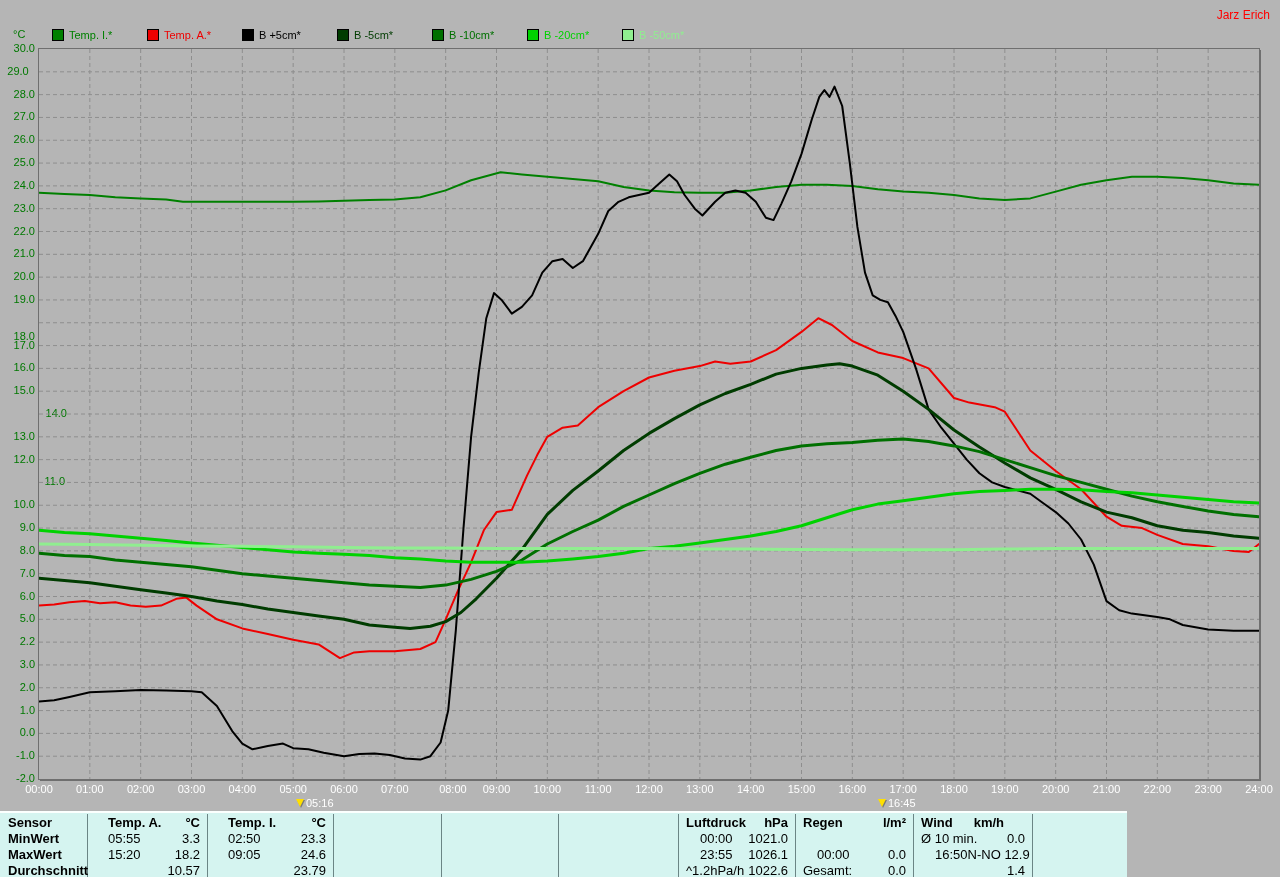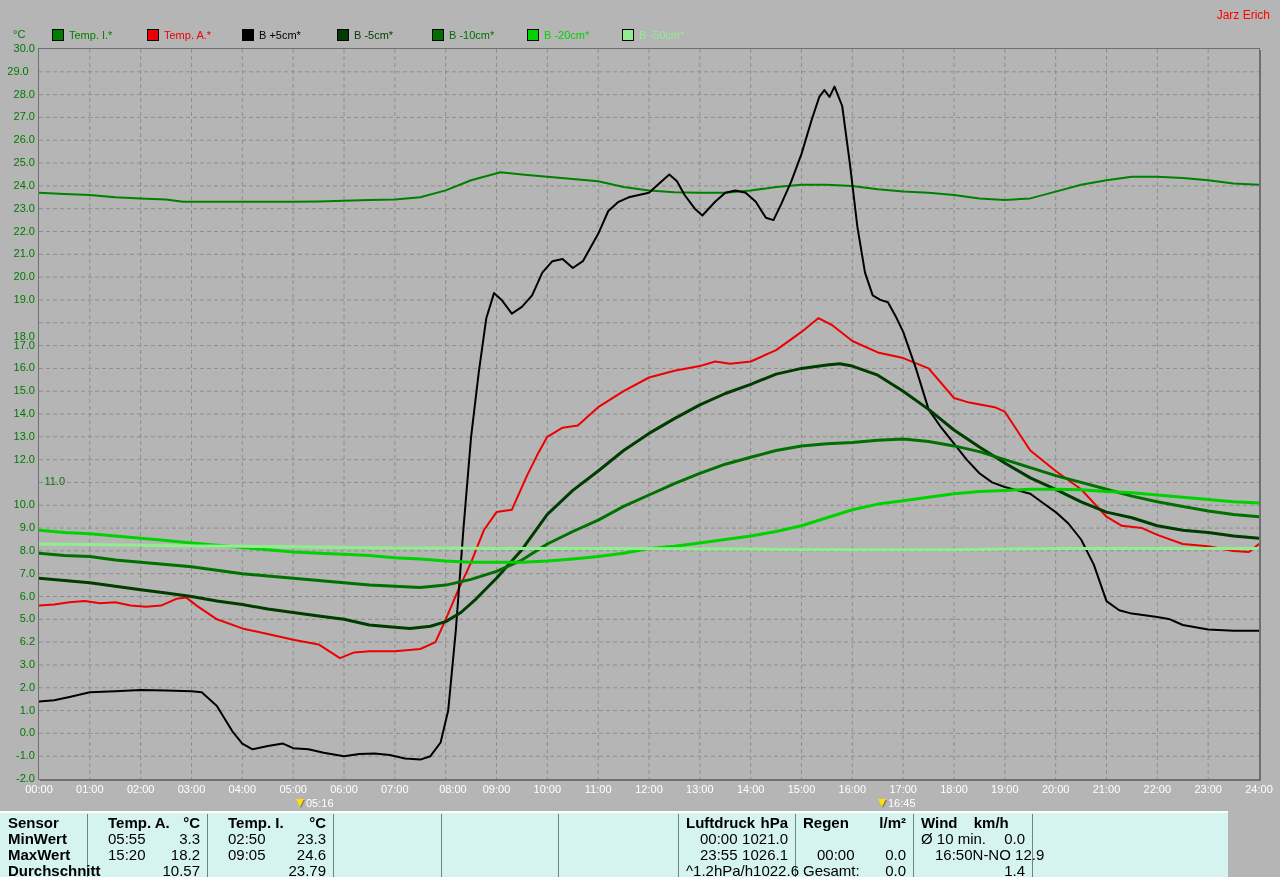--- a/index.html
+++ b/index.html
@@ -17,22 +17,22 @@
         border:1px solid #6f6f6f;
         box-shadow:3px 0 0 -2px #6f6f6f,0 3px 0 -2px #6f6f6f,3px 3px 0 -2px #6f6f6f;}
   #chart-svg{display:block;width:1220px;height:730px;}
   .grid{stroke:#8e8e8e;stroke-width:1;stroke-dasharray:4 3;fill:none;}
   .ylab{position:absolute;width:34px;text-align:right;font-size:11px;color:#007800;}
   .xlab{position:absolute;width:42px;text-align:center;font-size:11px;color:#ffffff;top:783px;}
   .marker{position:absolute;top:797px;display:flex;align-items:center;
           font-size:11px;color:#ffffff;}
   .tri{width:0;height:0;border-left:4px solid transparent;border-right:4px solid transparent;
        border-top:8px solid #ffe000;margin-right:2px;filter:drop-shadow(1px 1px 0 #777);}
-  #panel{position:absolute;left:0;top:811px;width:1228px;height:66px;
-         background:#d5f4f0;border-top:2px solid #fbfffe;font-size:15px;color:#000;}
+  #panel{position:absolute;left:0;top:811px;width:1127px;height:66px;
+         background:#d5f4f0;border-top:2px solid #fbfffe;font-size:13px;color:#000;}
   .sep{position:absolute;top:1px;bottom:1px;width:1px;background:#6b8585;}
   .col{position:absolute;top:2px;}
   .r{height:16px;line-height:16px;display:flex;justify-content:space-between;
      padding:0 4px;white-space:nowrap;}
   .hdr,.b{font-weight:bold;}
   .ind{margin-left:14px;}
   #bottom-strip{position:absolute;left:0;top:877px;width:1280px;height:4px;background:#ffffff;}
 </style>
 </head>
 <body>
@@ -82,31 +82,31 @@
       <div class="ylab" style="left: 1px; top: 178.875px;">24.0</div>
       <div class="ylab" style="left: 1px; top: 201.688px;">23.0</div>
       <div class="ylab" style="left: 1px; top: 224.5px;">22.0</div>
       <div class="ylab" style="left: 1px; top: 247.312px;">21.0</div>
       <div class="ylab" style="left: 1px; top: 270.125px;">20.0</div>
       <div class="ylab" style="left: 1px; top: 292.938px;">19.0</div>
       <div class="ylab" style="left: 1px; top: 330px;">18.0</div>
       <div class="ylab" style="left: 1px; top: 338.562px;">17.0</div>
       <div class="ylab" style="left: 1px; top: 361.375px;">16.0</div>
       <div class="ylab" style="left: 1px; top: 384.188px;">15.0</div>
-      <div class="ylab" style="left: 1px; top: 407px;">14.0</div>
+      <div class="ylab" style="left: 1px; top: 407px; padding-left: 32px;">14.0</div>
       <div class="ylab" style="left: 1px; top: 429.812px;">13.0</div>
       <div class="ylab" style="left: 1px; top: 452.625px;">12.0</div>
       <div class="ylab" style="left: 1px; top: 475.438px; padding-left: 30px;">11.0</div>
       <div class="ylab" style="left: 1px; top: 498.25px;">10.0</div>
       <div class="ylab" style="left: 1px; top: 521.062px;">9.0</div>
       <div class="ylab" style="left: 1px; top: 543.875px;">8.0</div>
       <div class="ylab" style="left: 1px; top: 566.688px;">7.0</div>
       <div class="ylab" style="left: 1px; top: 589.5px;">6.0</div>
       <div class="ylab" style="left: 1px; top: 612.312px;">5.0</div>
-      <div class="ylab" style="left: 1px; top: 635.125px;">6.2</div>
+      <div class="ylab" style="left: 1px; top: 635.125px;">2.2</div>
       <div class="ylab" style="left: 1px; top: 657.938px;">3.0</div>
       <div class="ylab" style="left: 1px; top: 680.75px;">2.0</div>
       <div class="ylab" style="left: 1px; top: 703.562px;">1.0</div>
       <div class="ylab" style="left: 1px; top: 726.375px;">0.0</div>
       <div class="ylab" style="left: 1px; top: 749.188px;">-1.0</div>
       <div class="ylab" style="left: 1px; top: 772px;">-2.0</div>
     </div>
 
   <div id="plot">
     <svg id="chart-svg" viewBox="0 0 1220 730" preserveAspectRatio="none">

